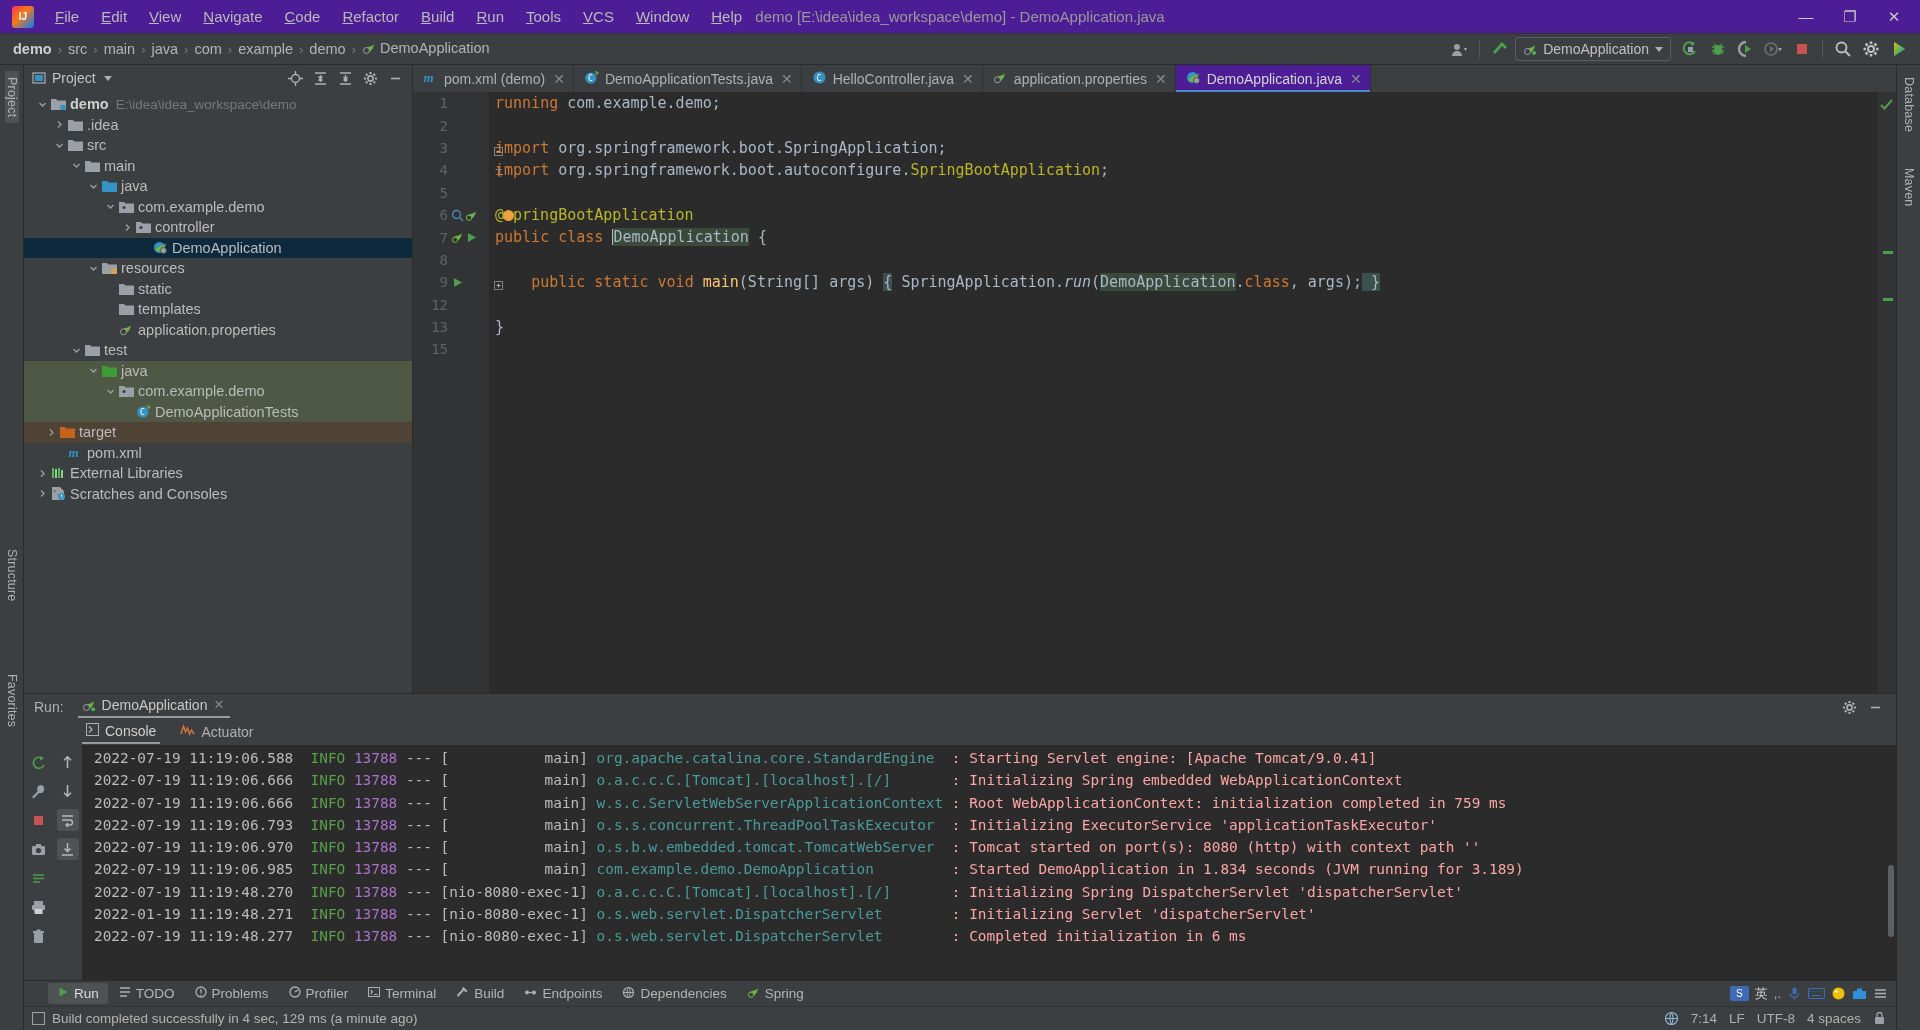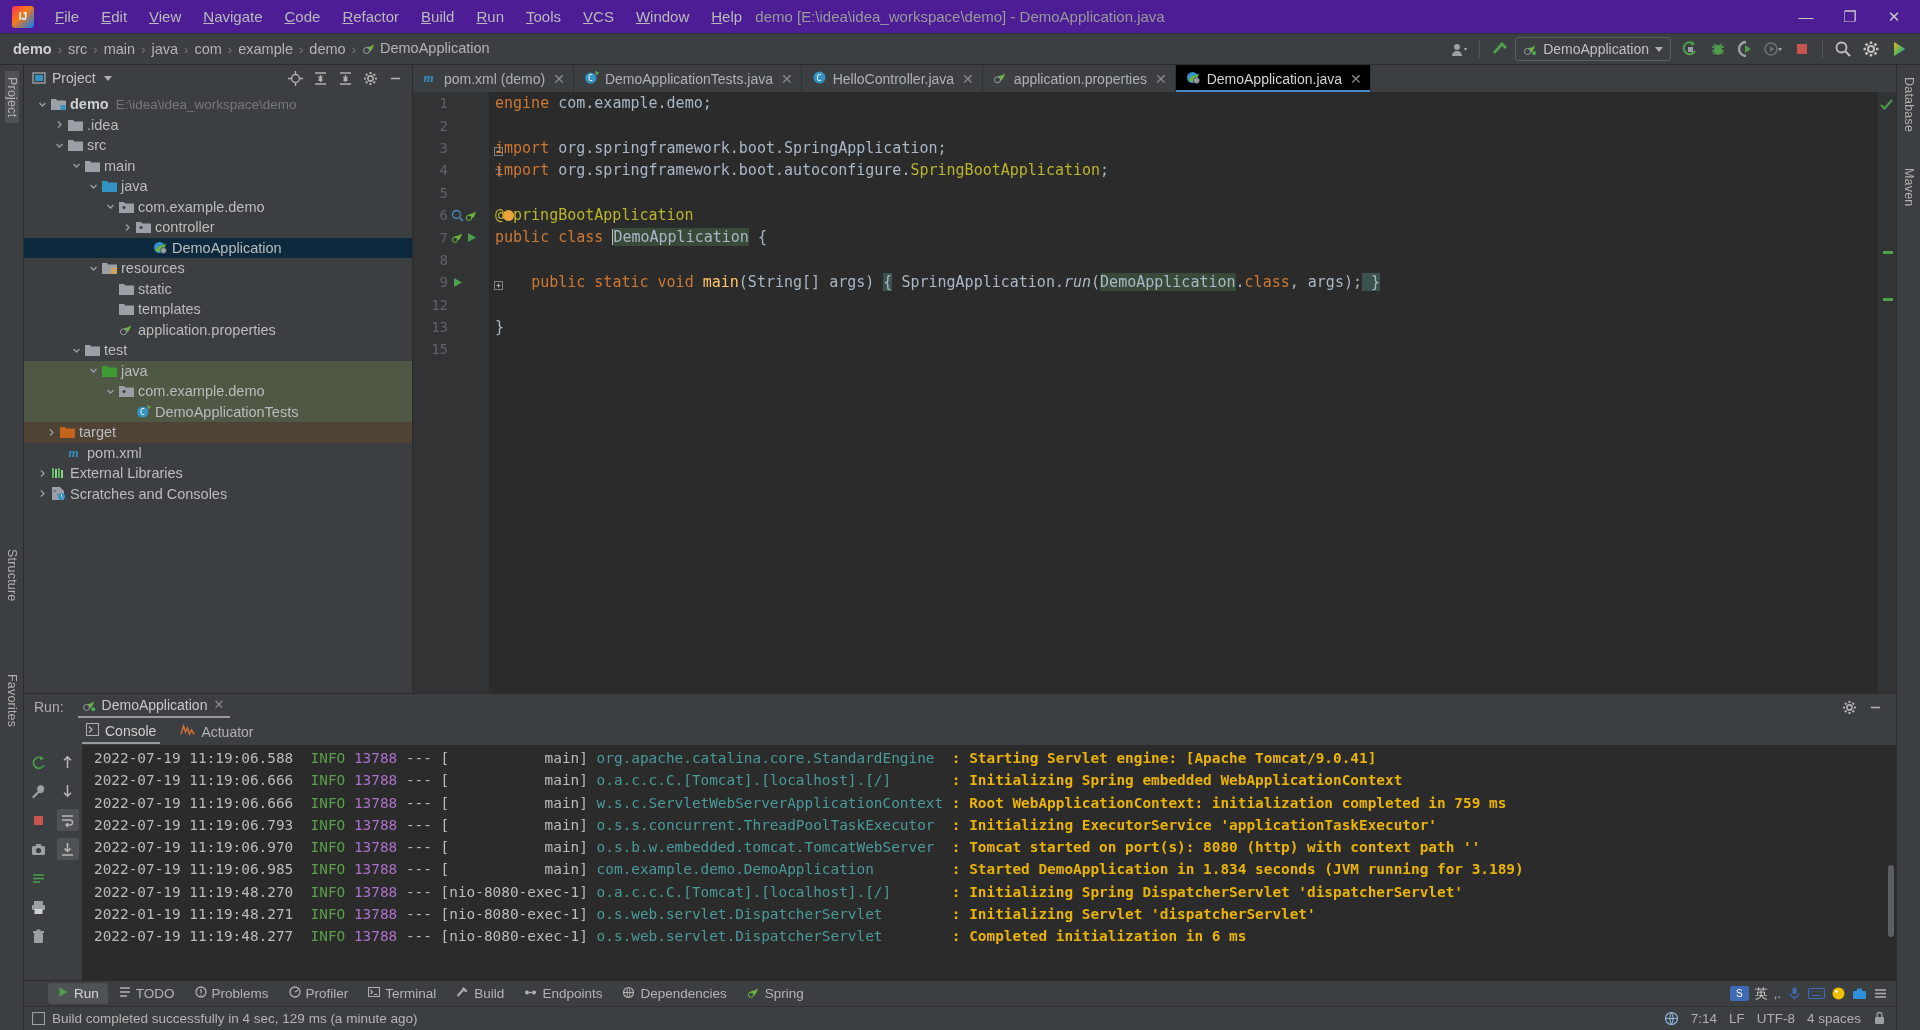--- a/index.html
+++ b/index.html
@@ -81,21 +81,21 @@
   .nlabel{ color:#bcbcbc; }
   .nlabel.bold{ font-weight:bold; color:#cfcfcf; }
   .npath{ color:#787878; margin-left:7px; font-size:13.5px; }
   .nico{ width:18px; flex:0 0 18px; display:inline-flex; align-items:center; justify-content:center; margin-right:3px; }
 
   
   .editor{ flex:1 1 auto; display:flex; flex-direction:column; min-width:0; background:#2b2b2b; }
   .tabs{ display:flex; height:27px; flex:0 0 27px; background:#3c3f41; align-items:stretch; overflow:hidden; }
   .tab{ display:flex; align-items:center; gap:6px; padding:0 8px 0 10px; font-size:14px; color:#b0b0b0;
         border-right:1px solid #2f3132; white-space:nowrap; }
-  .tab.active{ background:#000000; color:#d4d4d4; box-shadow: inset 0 -2px 0 #4a88c7; }
+  .tab.active{ background:#4c1d95; color:#d4d4d4; box-shadow: inset 0 -2px 0 #4a88c7; }
   .tab .x{ color:#8a8a8a; font-size:14px; margin-left:2px; }
 
   .code-wrap{ flex:1 1 auto; display:flex; min-height:0; background:#2b2b2b; position:relative; }
   .gutter{ width:76px; flex:0 0 76px; background:#313335; font-family:"DejaVu Sans Mono", monospace; font-size:14px; position:relative;}
   .gl{ height:22.4px; display:flex; align-items:center; justify-content:flex-end; color:#606366; padding-right:4px; position:relative;}
   .code{ flex:1 1 auto; font-family:"DejaVu Sans Mono", monospace; font-size:15px; position:relative; padding-left:6px; overflow:hidden;}
   .cl{ height:22.4px; line-height:22.4px; white-space:pre; color:#a9b7c6; }
   .kw{ color:#cc7832; }
   .ann{ color:#bbb529; }
   .fn{ color:#ffc66d; }
@@ -121,21 +121,21 @@
   .crail .cb{ width:22px; height:22px; display:flex;align-items:center;justify-content:center; border-radius:3px; }
   .console{ flex:1 1 auto; background:#2b2b2b; font-family:"DejaVu Sans Mono", monospace; font-size:14.4px;
             line-height:22.3px; color:#bbbbbb; overflow:hidden; padding-top:2px; position:relative; }
   .logline{ white-space:pre; padding-left:12px; }
   .lg-date{ color:#bbbbbb; }
   .lg-info{ color:#5a9e4b; }
   .lg-pid{ color:#ac71cb; }
   .lg-sep{ color:#bbbbbb; }
   .lg-thread{ color:#bbbbbb; }
   .lg-logger{ color:#4a9a9a; }
-  .lg-msg{ color:#eab308;font-weight:bold; }
+  .lg-msg{ color:#fca5a5; }
   .console-scroll{ position:absolute; right:2px; top:120px; width:6px; height:72px; background:#5c5f61; border-radius:3px; }
 
   
   .toolwin{ height:26px; flex:0 0 26px; background:#3c3f41; display:flex; align-items:center; padding-left:24px; gap:2px; border-top:1px solid #2b2b2b;}
   .tw{ display:flex; align-items:center; gap:5px; font-size:13.5px; color:#b4b4b4; padding:3px 9px; border-radius:3px; }
   .tw.active{ background:#4e5254; color:#d8d8d8; }
   .tw-right{ margin-left:auto; display:flex; align-items:center; gap:6px; padding-right:8px; }
 
   .status{ height:24px; flex:0 0 24px; background:#3c3f41; display:flex; align-items:center; padding-left:8px; font-size:13.5px; color:#b4b4b4; border-top:1px solid #323232;}
   .status-right{ margin-left:auto; display:flex; align-items:center; gap:12px; padding-right:10px; color:#b0b0b0; }
@@ -725,21 +725,21 @@
                 <div class="gl">
                   <span style="margin-right:3px">13</span>
                   <span style="display:inline-flex;gap:1px;width:34px;justify-content:flex-start"></span>
                 </div>
                 <div class="gl">
                   <span style="margin-right:3px">15</span>
                   <span style="display:inline-flex;gap:1px;width:34px;justify-content:flex-start"></span>
                 </div>
               </div>
             <div class="code" id="codearea">
-                <div class="cl"><span class="kw">engine</span><span class=""> com.example.demo;</span></div>
+                <div class="cl"><span class="kw">running</span><span class=""> com.example.demo;</span></div>
                 <div class="cl">&nbsp;</div>
                 <div class="cl"><span class="kw">import</span><span class=""> org.springframework.boot.SpringApplication;</span></div>
                 <div class="cl"><span class="kw">import</span><span class=""> org.springframework.boot.autoconfigure.</span><span class="ann">SpringBootApplication</span><span class="">;</span></div>
                 <div class="cl">&nbsp;</div>
                 <div class="cl"><span class="ann">@</span><span style="display:inline-block;width:11px;height:11px;border-radius:50%;background:#e8a33d;vertical-align:-1px;margin:0 -1px"></span><span class="ann">pringBootApplication</span></div>
                 <div class="cl"><span class="kw">public</span> <span class="kw">class</span> <span class="caretbar"></span><span class="hl">DemoApplication</span> {</div>
                 <div class="cl">&nbsp;</div>
                 <div class="cl"><span class="">    </span><span class="kw">public</span><span class=""> </span><span class="kw">static</span><span class=""> </span><span class="kw">void</span><span class=""> </span><span class="fn">main</span><span class="">(String[] args) </span><span class="brhl">{</span><span class=""> SpringApplication.</span><span class="ital">run</span><span class="">(</span><span class="hl">DemoApplication</span><span class="">.</span><span class="kw">class</span><span class="">, args);</span><span class="brhl"> }</span></div>
                 <div class="cl">&nbsp;</div>
                 <div class="cl"><span class="">}</span></div>

